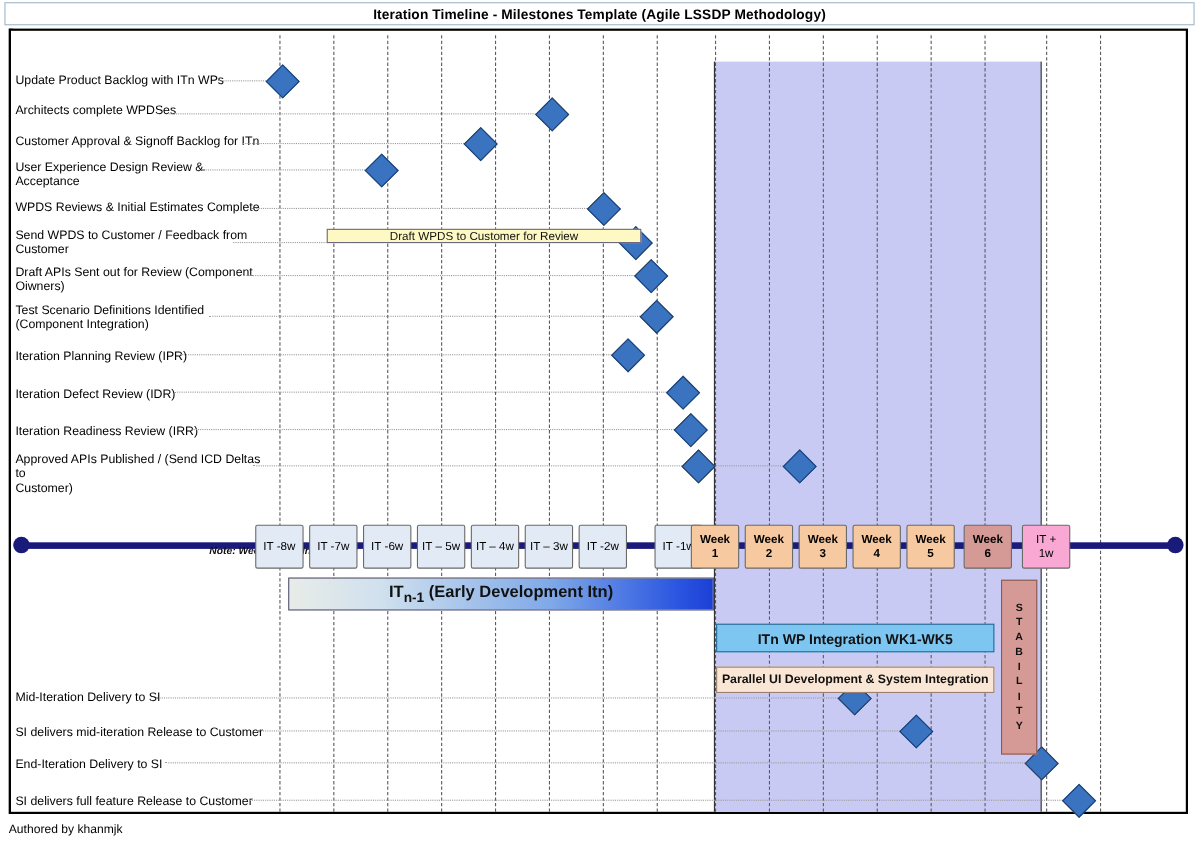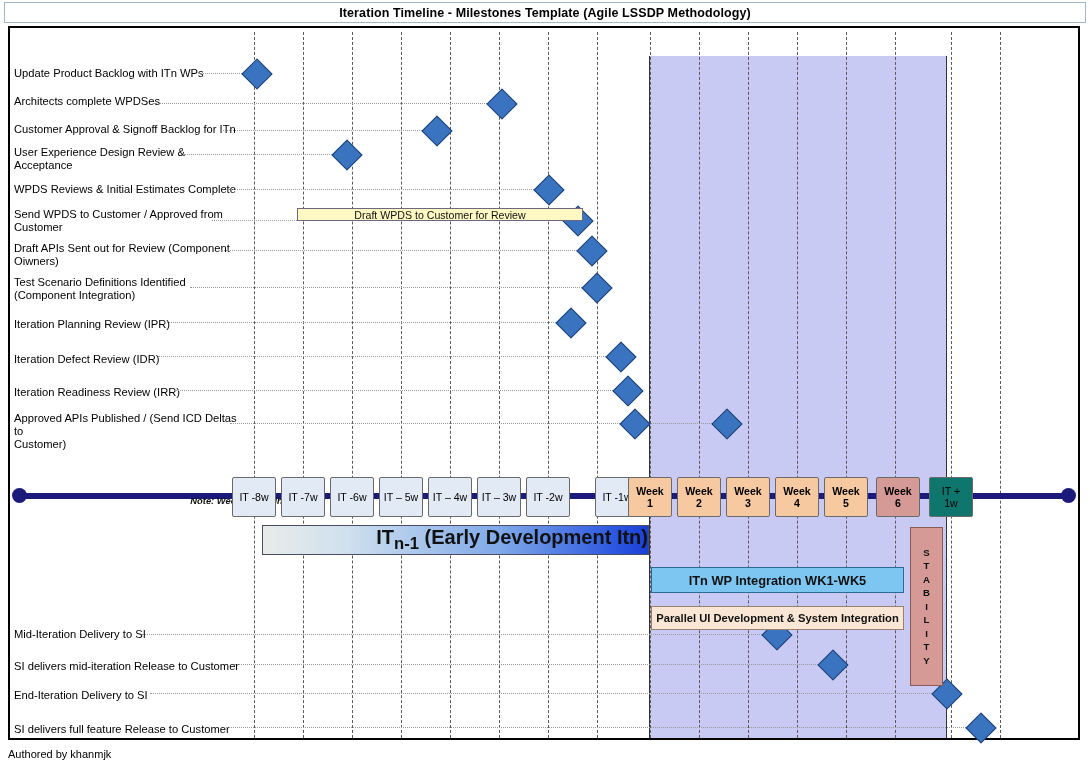--- a/index.html
+++ b/index.html
@@ -67,36 +67,36 @@
   }
   .wkbox{
     position:absolute;top:449px;width:44px;height:40px;box-sizing:border-box;
     border:1.3px solid #6a6a6a;border-radius:2px;
     display:flex;flex-direction:column;align-items:center;justify-content:center;
     font-size:10.6px;line-height:12px;text-align:center;color:#000;
   }
   .wkbox.pre{background:#e2eaf6;}
   .wkbox.wk{background:#f7c9a0;font-weight:bold;}
   .wkbox.wk6{background:#d59a95;font-weight:bold;}
-  .wkbox.post{background:#0f766e;}
+  .wkbox.post{background:#f9a8d4;}
 
   .note{
     position:absolute;left:100px;top:467px;width:215px;text-align:right;
     font-size:9.4px;font-style:italic;color:#111;font-weight:bold;
   }
 
   
   .phase{
     position:absolute;box-sizing:border-box;display:flex;align-items:center;
     justify-content:center;font-size:12.6px;font-weight:bold;color:#111;
   }
   .phase-early{
     left:252px;top:497px;width:387px;height:30px;
     background:linear-gradient(to right,#e8ece8 0%,#cfe0ee 22%,#7ea8e8 62%,#2a55e0 92%,#1b3fd6 100%);
-    border:1px solid #4a4a6a;font-size:20px;color:#111;justify-content:flex-end;
+    border:1px solid #4a4a6a;font-size:15px;color:#111;
   }
   .phase-dev{
     left:641px;top:500px;width:205px;height:24px;
     background:#cfdba0;border:1px solid #5c6030;font-size:12.2px;
   }
   .phase-wp{
     left:641px;top:539px;width:253px;height:26px;
     background:#7ec6f2;border:1px solid #2a6a95;font-size:12.8px;
   }
   .phase-ui{
@@ -163,21 +163,21 @@
           <div class="mlabel" style="left: 4px; top: 95px; width: 226px;">Customer Approval &amp; Signoff Backlog for ITn</div>
           <div class="leader" style="left: 211px; top: 102px; width: 215px;"></div>
           <div class="diamond" style="left: 416px; top: 92px;"></div>
           <div class="mlabel" style="left: 4px; top: 118px; width: 182px;">User Experience Design Review &amp;
 Acceptance</div>
           <div class="leader" style="left: 174px; top: 126px; width: 162px;"></div>
           <div class="diamond" style="left: 326px; top: 116px;"></div>
           <div class="mlabel" style="left: 4px; top: 155px; width: 232px;">WPDS Reviews &amp; Initial Estimates Complete</div>
           <div class="leader" style="left: 218px; top: 161px; width: 320px;"></div>
           <div class="diamond" style="left: 528px; top: 151px;"></div>
-          <div class="mlabel" style="left: 4px; top: 180px; width: 216px;">Send WPDS to Customer / Approved from
+          <div class="mlabel" style="left: 4px; top: 180px; width: 216px;">Send WPDS to Customer / Feedback from
 Customer</div>
           <div class="leader" style="left: 202px; top: 192px; width: 365px;"></div>
           <div class="diamond" style="left: 557px; top: 182px;"></div>
           <div class="mlabel" style="left: 4px; top: 214px; width: 225px;">Draft APIs Sent out for Review (Component
 Oiwners)</div>
           <div class="leader" style="left: 211px; top: 222px; width: 370px;"></div>
           <div class="diamond" style="left: 571px; top: 212px;"></div>
           <div class="mlabel" style="left: 4px; top: 248px; width: 190px;">Test Scenario Definitions Identified
 (Component Integration)</div>
           <div class="leader" style="left: 180px; top: 259px; width: 406px;"></div>

